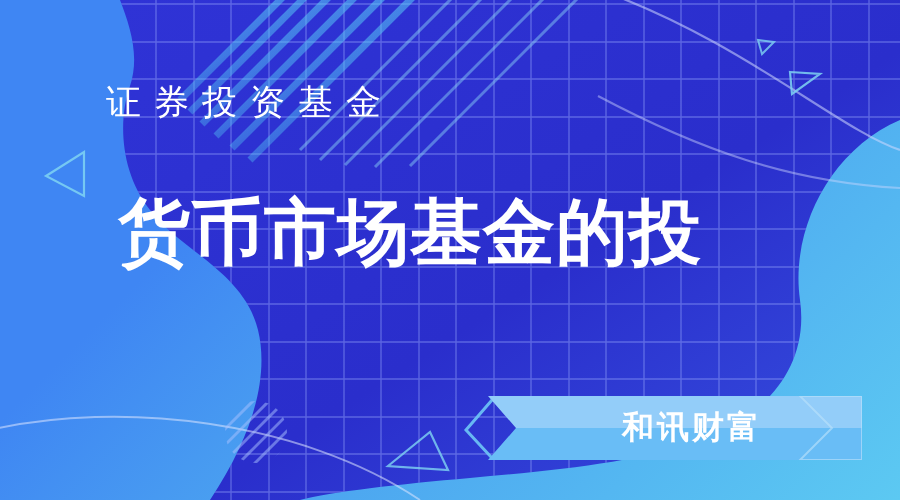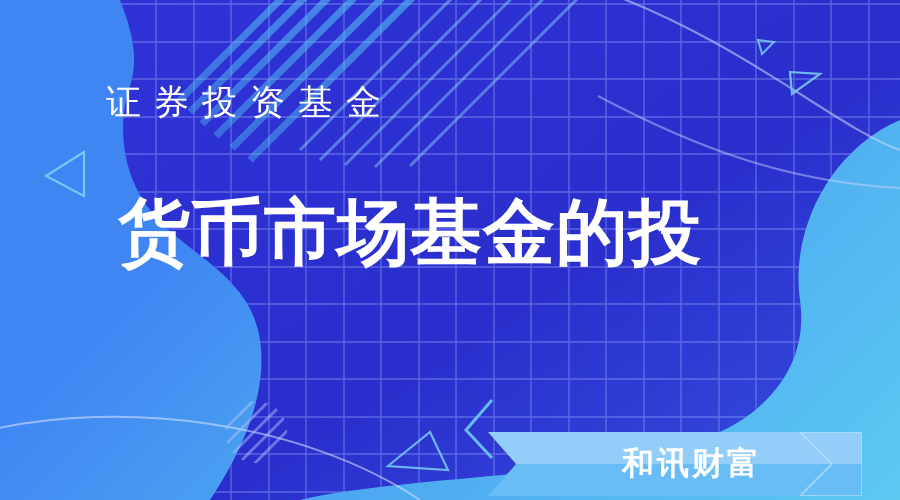--- a/index.html
+++ b/index.html
@@ -49,21 +49,21 @@
     color:#ffffff;
     letter-spacing:1px;
     margin-top:8px;
   }
   .title .line2{display:block;padding-left:36px;}
 
   
   .banner{
     position:absolute;
     left:470px;top:396px;
-    width:392px;height:64px;margin-top:36px;
+    width:392px;height:64px;
   }
   .banner svg{display:block;width:392px;height:64px;}
   .banner-label{
     position:absolute;
     left:0;top:0;width:392px;height:64px;
     display:flex;align-items:center;justify-content:center;
     padding-left:52px;
     box-sizing:border-box;
     font-size:32px;
     font-weight:bold;

